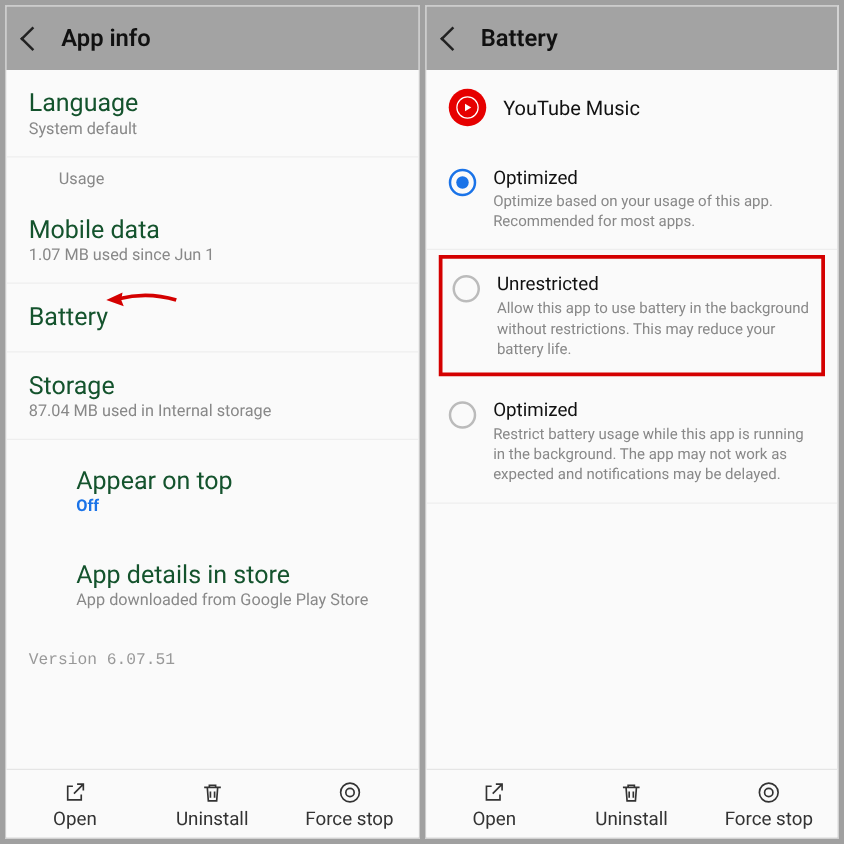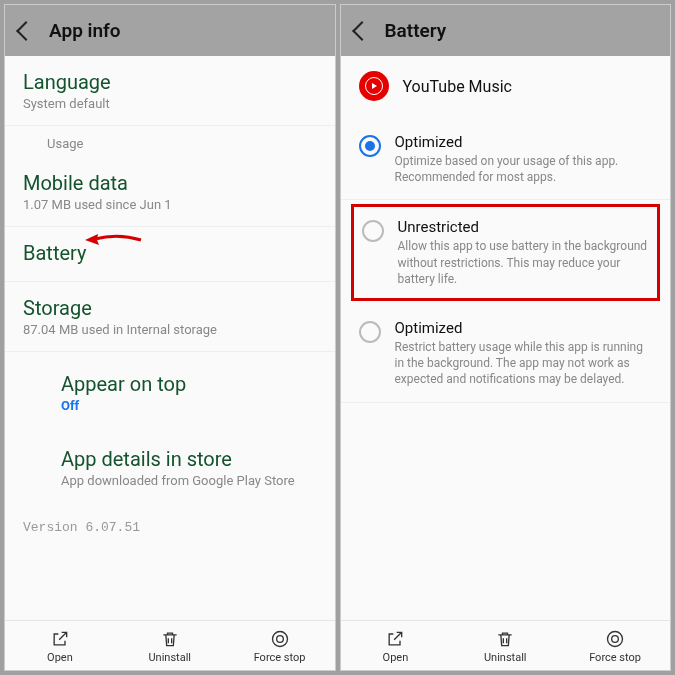--- a/index.html
+++ b/index.html
@@ -81,21 +81,21 @@
     .bottom-btn {
       flex: 1;
       display: flex;
       flex-direction: column;
       align-items: center;
       justify-content: center;
       padding: 8px 0 6px 0;
       gap: 2px;
     }
     .bottom-btn-label {
-      font-size: 11px;
+      font-size: 15px;
       color: #333;
     }
     .icon-svg {
       width: 20px;
       height: 20px;
       stroke: #333;
       fill: none;
       stroke-width: 1.6;
     }
     .app-row {

